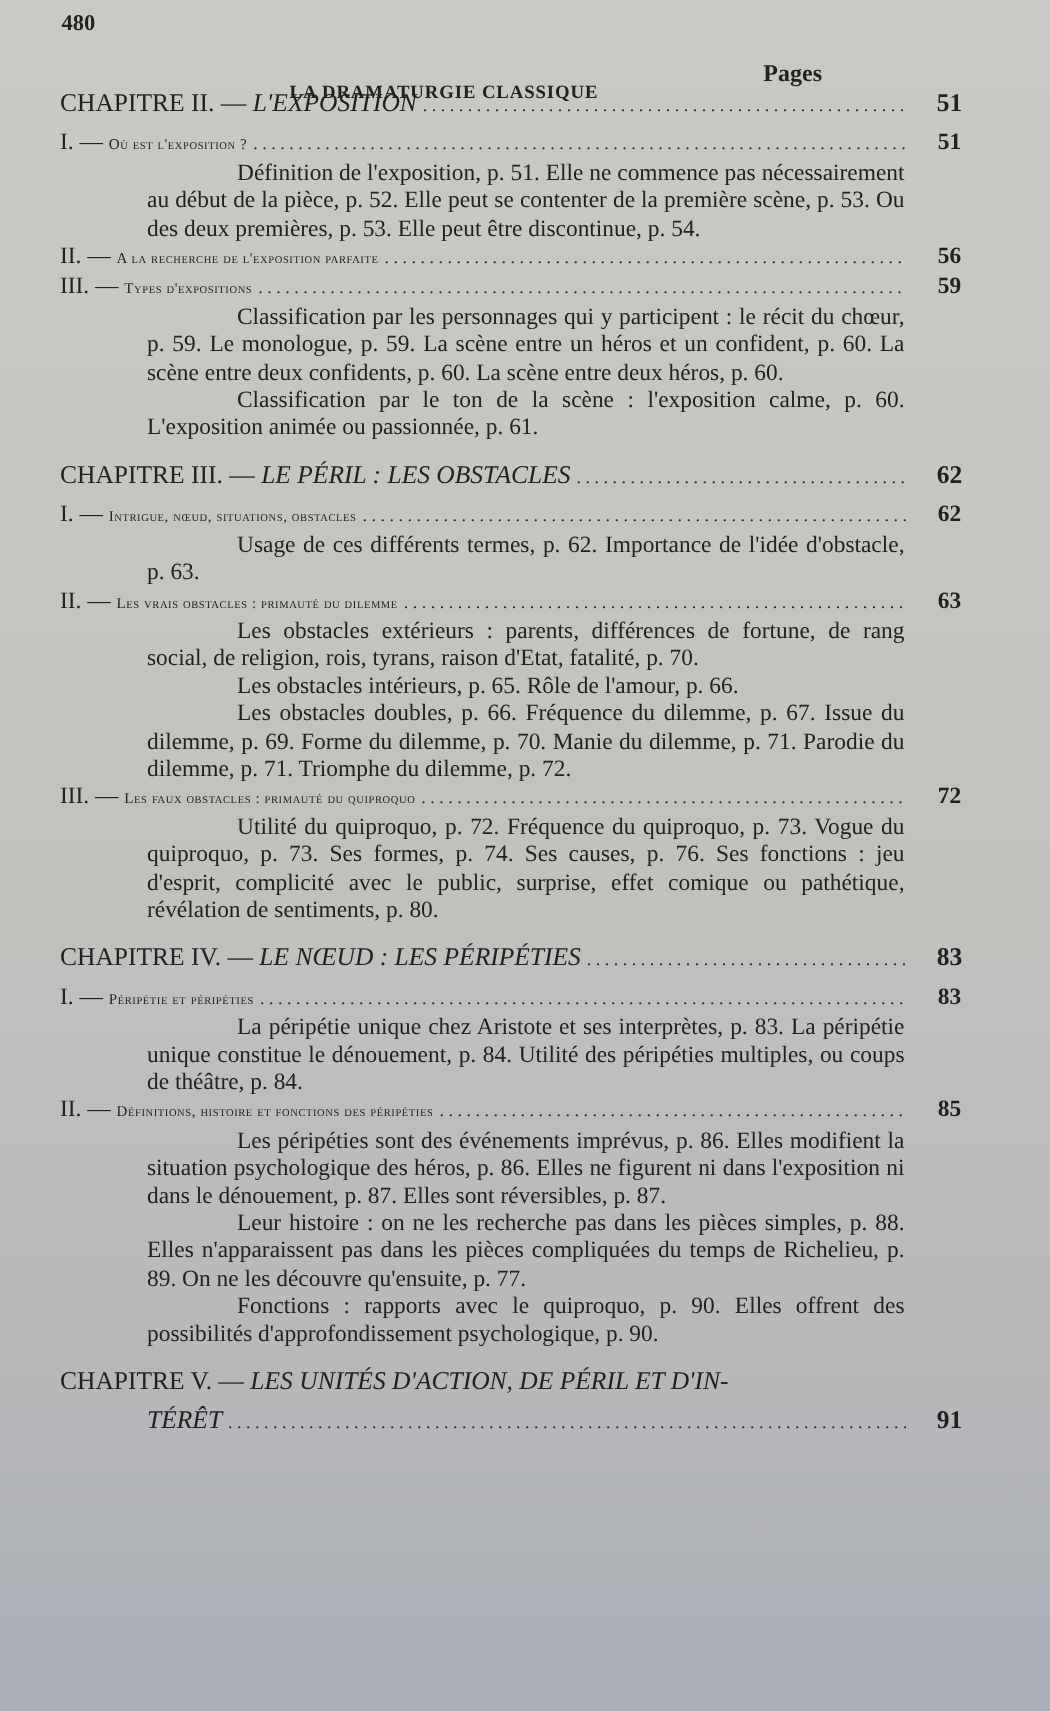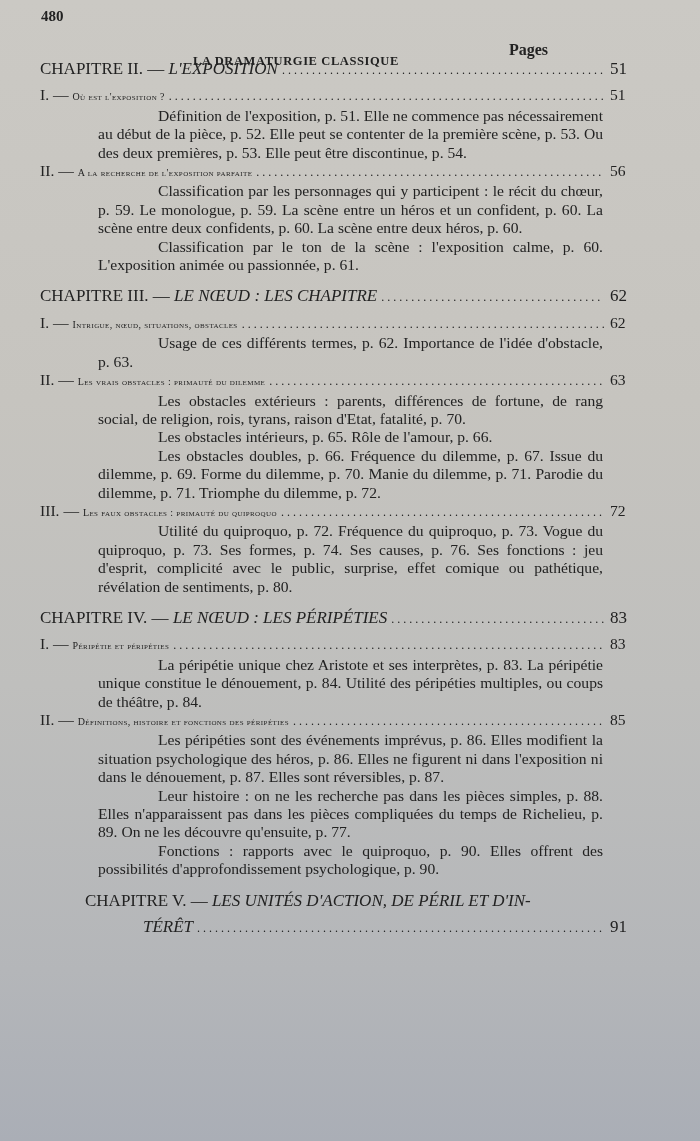--- a/index.html
+++ b/index.html
@@ -13,21 +13,21 @@
   .page { position:absolute; left:0; top:0; width:592px; height:1141px; }
   .running-head { position:absolute; top:8px; left:41px; right:41px; height:20px; font-size:15px; }
   .folio { position:absolute; left:0; top:0; font-weight:bold; }
   .rtitle { position:absolute; left:0; right:0; text-align:center; font-size:12.5px; font-weight:bold; letter-spacing:0.6px; top:2px;margin-top:44px; }
   .pages-hdr { position:absolute; top:41px; right:44px; font-size:16px; font-weight:bold; }
   .toc { position:absolute; left:40px; top:60px; width:616px; font-size:15.6px; line-height:18.4px; }
   .row { display:flex; align-items:baseline; }
   .row .lbl { white-space:nowrap; }
   .row .dots { flex:1; overflow:hidden; white-space:nowrap; margin:0 6px 0 4px; letter-spacing:2px; font-size:12px; }
   .row .dots::before { content:". . . . . . . . . . . . . . . . . . . . . . . . . . . . . . . . . . . . . . . . . . . . . . . . . . . . . . . . . . . . . . . . . . . . . . . . . . . . . . . . . . . . . . . . . . . . . . . . . . . ."; letter-spacing:0; }
-  .row .pg { width:46px; text-align:left; font-weight:normal; flex:none; }
+  .row .pg { width:46px; text-align:center; font-weight:bold; flex:none; }
   .chapter { font-size:17px; margin-top:0; margin-bottom:7px; }
   .chapter .it { font-style:italic; }
   .section .sc { font-variant:small-caps; letter-spacing:0.4px; font-size:10px; }
   .summary { margin-left:58px; width:505px; text-align:justify; }
   .summary p { margin:0; text-indent:60px; margin-left:0; }
   .gap { height:13px; }
   .cont { margin-left:105px; }
 </style>
 </head>
 <body>
@@ -55,29 +55,34 @@
     <div class="summary">
       <p>Définition de l'exposition, p. 51. Elle ne commence pas nécessairement au début de la pièce, p. 52. Elle peut se contenter de la première scène, p. 53. Ou des deux premières, p. 53. Elle peut être discontinue, p. 54.</p>
     </div>
 
     <div class="row section">
       <span class="lbl"><span>II. — </span><span class="sc">A la recherche de l'exposition parfaite</span></span>
       <span class="dots"></span>
       <span class="pg">56</span>
     </div>
 
+    <div class="row section">
+      <span class="lbl"><span>III. — </span><span class="sc">Types d'expositions</span></span>
+      <span class="dots"></span>
+      <span class="pg">59</span>
+    </div>
     <div class="summary">
       <p>Classification par les personnages qui y participent : le récit du chœur, p. 59. Le monologue, p. 59. La scène entre un héros et un confident, p. 60. La scène entre deux confidents, p. 60. La scène entre deux héros, p. 60.</p>
       <p>Classification par le ton de la scène : l'exposition calme, p. 60. L'exposition animée ou passionnée, p. 61.</p>
     </div>
 
     <div class="gap"></div>
 
     <div class="row chapter">
-      <span class="lbl"><span>CHAPITRE III. — </span><span class="it">LE NŒUD : LES CHAPITRE</span></span>
+      <span class="lbl"><span>CHAPITRE III. — </span><span class="it">LE PÉRIL : LES OBSTACLES</span></span>
       <span class="dots"></span>
       <span class="pg">62</span>
     </div>
 
     <div class="row section">
       <span class="lbl"><span>I. — </span><span class="sc">Intrigue, nœud, situations, obstacles</span></span>
       <span class="dots"></span>
       <span class="pg">62</span>
     </div>
     <div class="summary">
@@ -127,21 +132,21 @@
       <span class="pg">85</span>
     </div>
     <div class="summary">
       <p>Les péripéties sont des événements imprévus, p. 86. Elles modifient la situation psychologique des héros, p. 86. Elles ne figurent ni dans l'exposition ni dans le dénouement, p. 87. Elles sont réversibles, p. 87.</p>
       <p>Leur histoire : on ne les recherche pas dans les pièces simples, p. 88. Elles n'apparaissent pas dans les pièces compliquées du temps de Richelieu, p. 89. On ne les découvre qu'ensuite, p. 77.</p>
       <p>Fonctions : rapports avec le quiproquo, p. 90. Elles offrent des possibilités d'approfondissement psychologique, p. 90.</p>
     </div>
 
     <div class="gap"></div>
 
-    <div class="chapter" style="margin-bottom:0;margin-left:45px;">
+    <div class="chapter" style="margin-bottom:0;">
       <div style="width:563px;">
         <span>CHAPITRE V. — </span><span class="it" style="font-style:italic;">LES UNITÉS D'ACTION, DE PÉRIL ET D'IN-</span>
       </div>
       <div class="row" style="margin-top:8px;">
         <span class="lbl cont it" style="font-style:italic; margin-left:58px;">TÉRÊT</span>
         <span class="dots"></span>
         <span class="pg">91</span>
       </div>
     </div>
 

